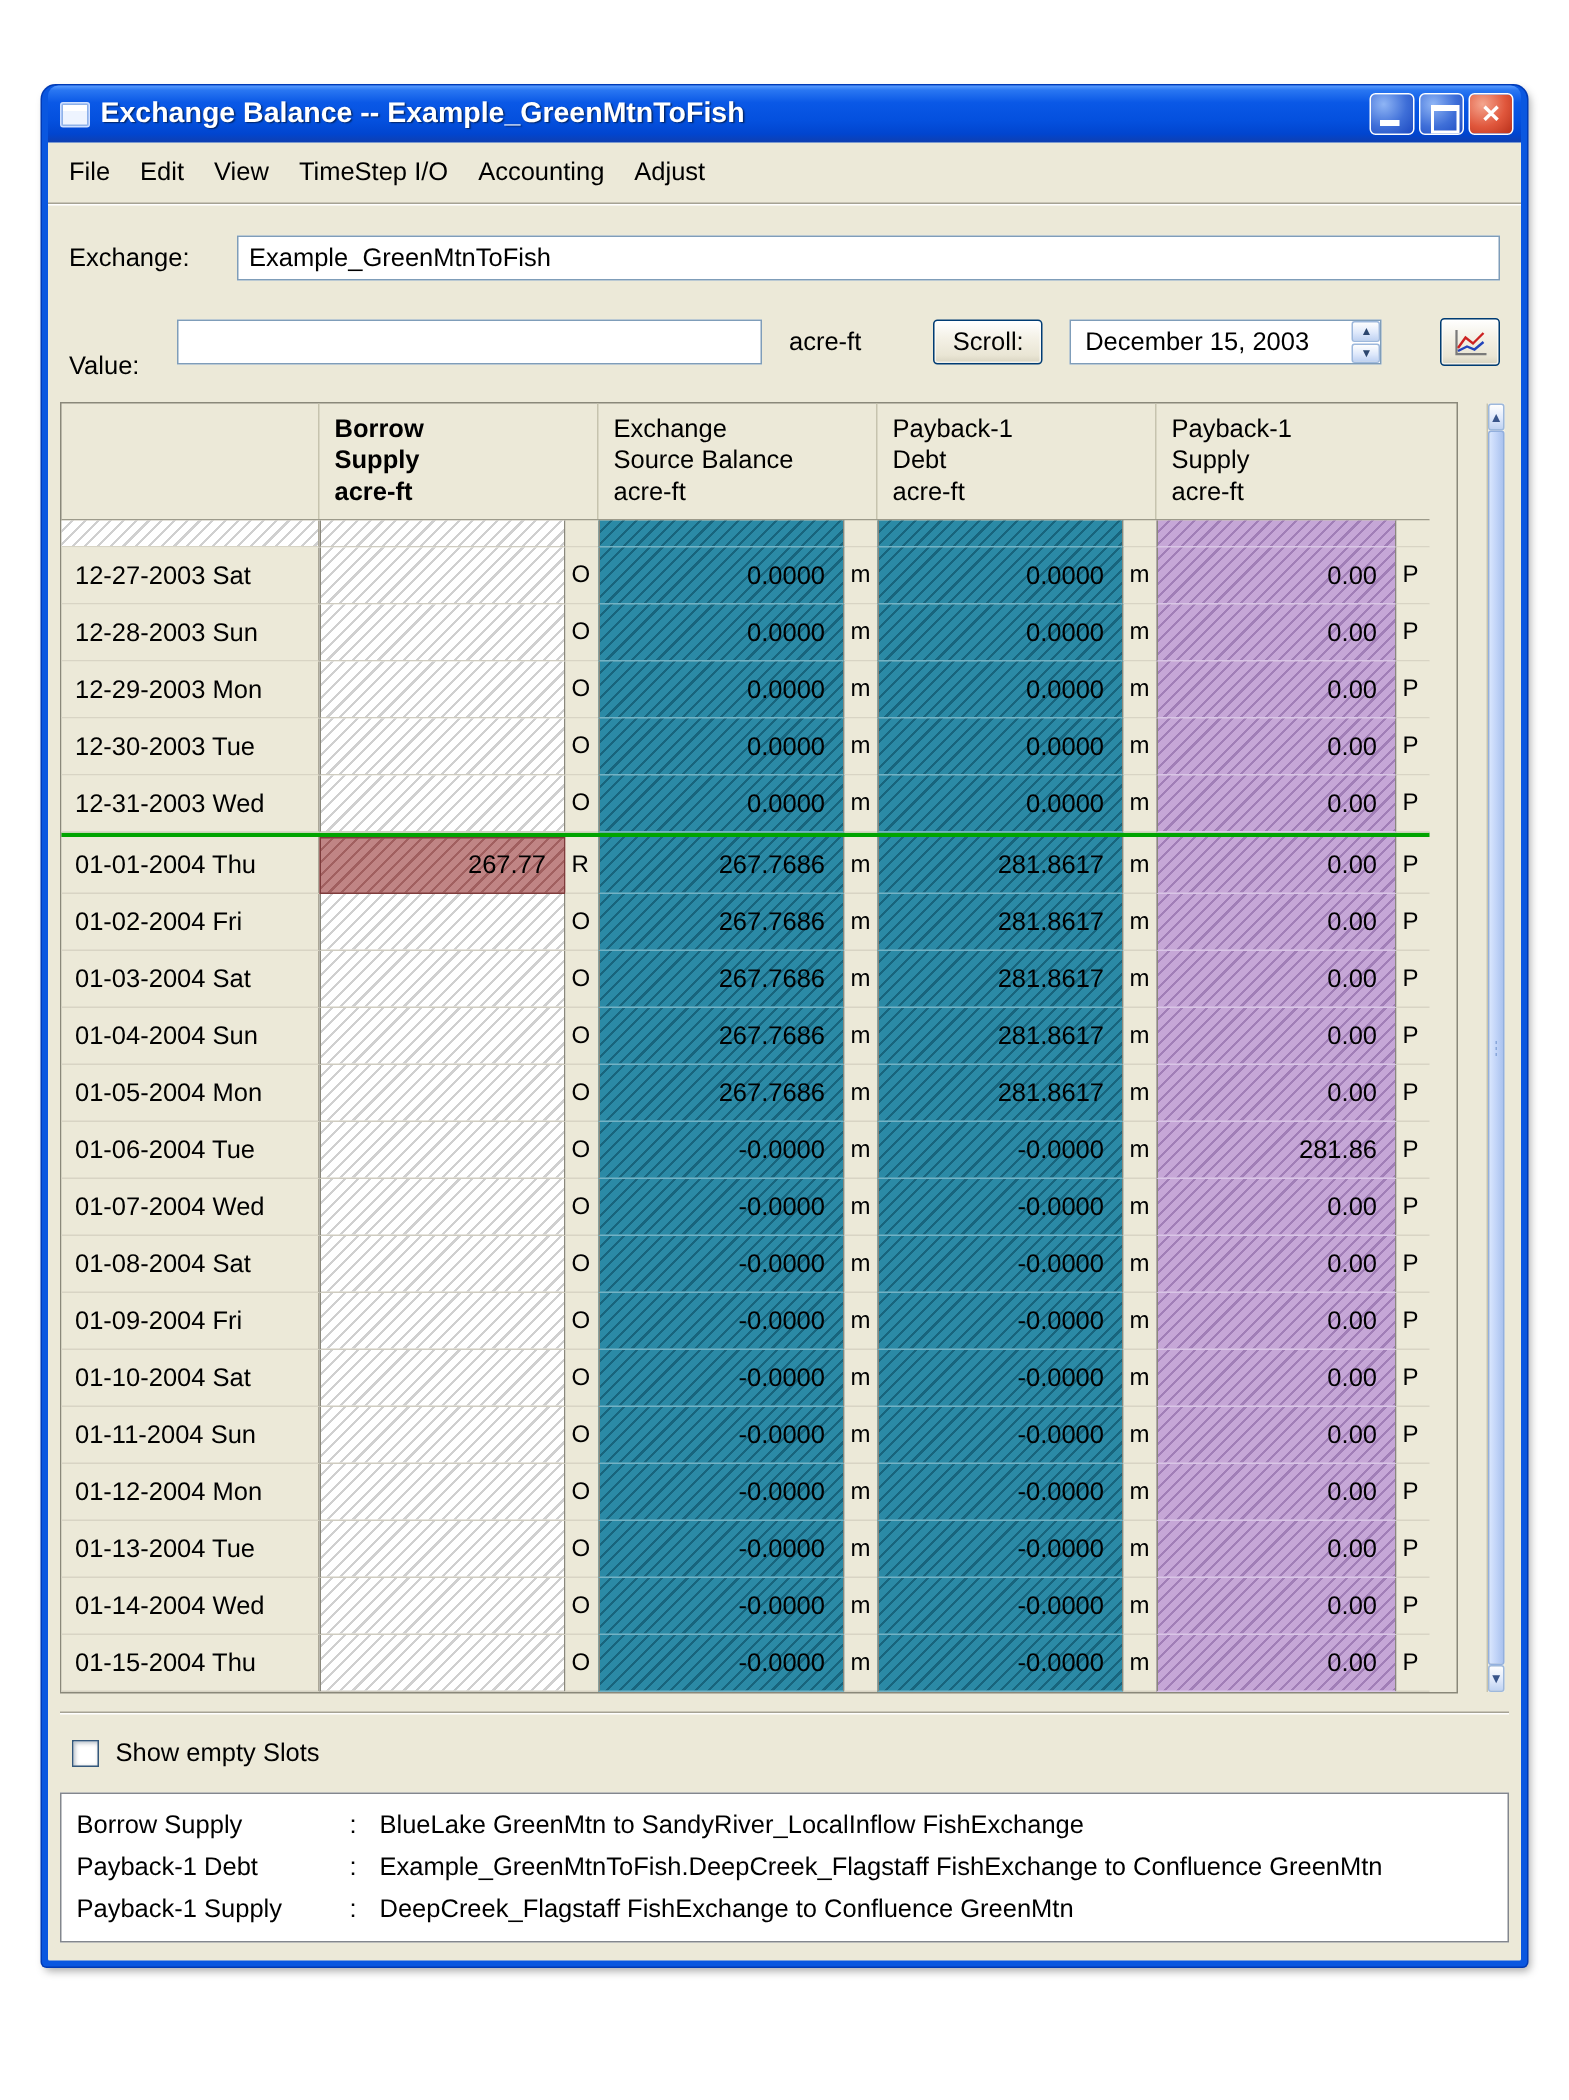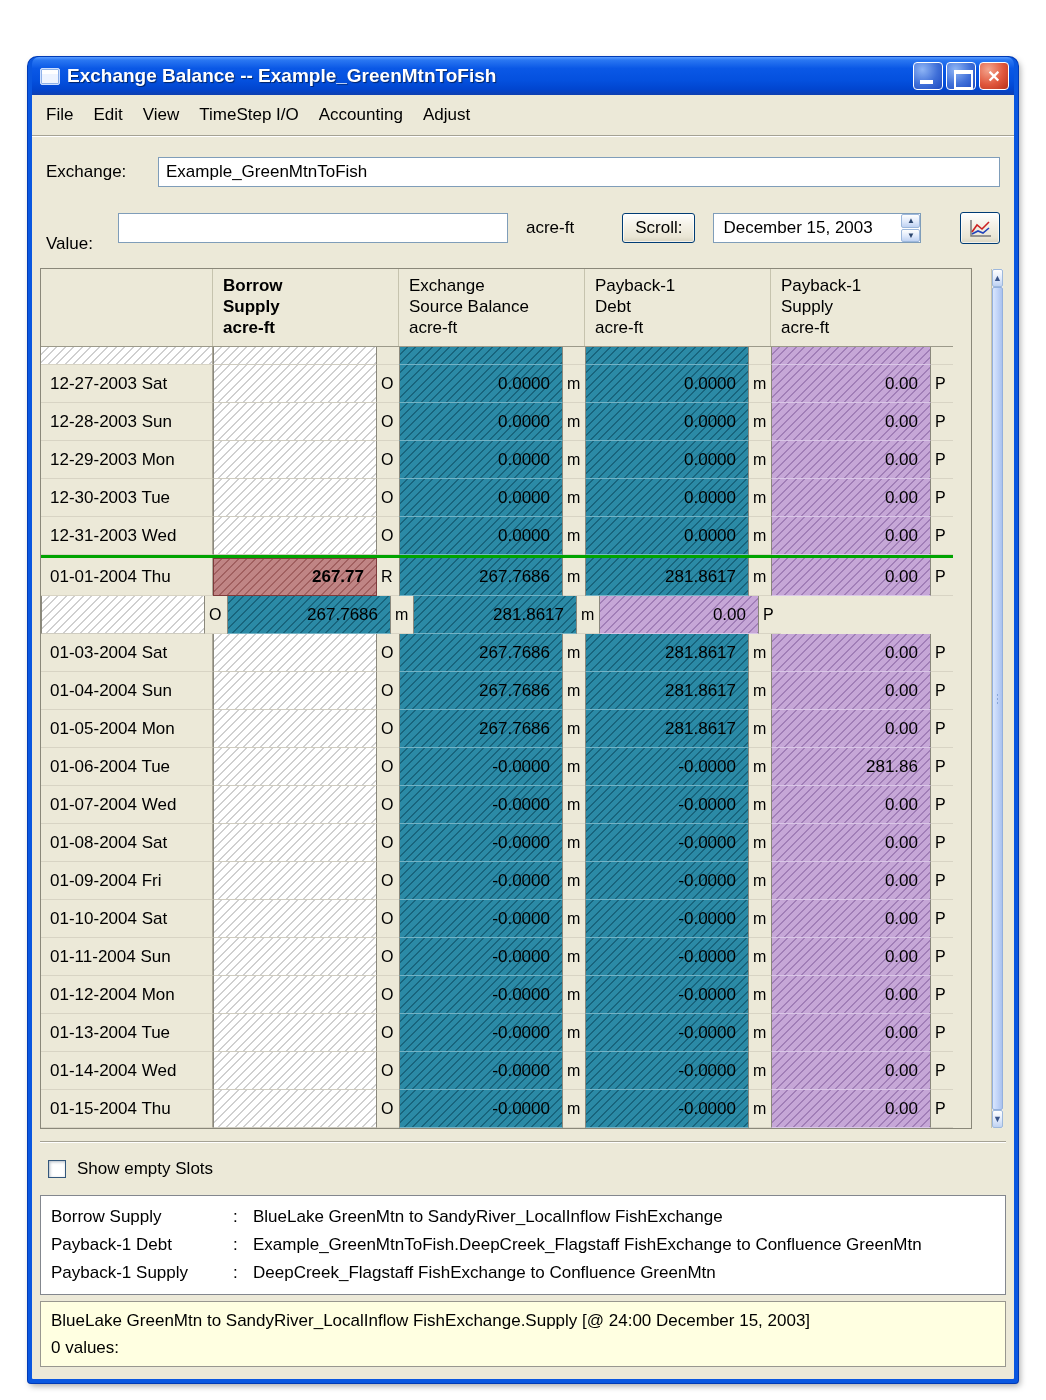--- a/index.html
+++ b/index.html
@@ -95,21 +95,21 @@
   .hatch-white { background:
     repeating-linear-gradient(135deg, rgba(0,0,0,0) 0 4.5px, rgba(150,150,150,.45) 4.5px 6px), #ffffff; }
   .hatch-teal { background:
     repeating-linear-gradient(135deg, rgba(0,0,0,0) 0 4.5px, rgba(0,55,75,.45) 4.5px 6px), var(--teal-cell, #2b8aa6);
     border-bottom-color: #74b2c4 !important; }
   .hatch-purple { background:
     repeating-linear-gradient(135deg, rgba(0,0,0,0) 0 4.5px, rgba(105,65,135,.4) 4.5px 6px), var(--purple-cell, #c6a7d7);
     border-bottom-color: #d9c6e6 !important; }
   .c-val.selected { background:
     repeating-linear-gradient(135deg, rgba(0,0,0,0) 0 4.5px, rgba(110,35,35,.38) 4.5px 6px), var(--rose-cell, #c08585);
-    border: 1px solid #7e3b3b; border-bottom: 1px solid #7e3b3b; font-weight: bold; }
+    border: 1px solid #7e3b3b; border-bottom: 1px solid #7e3b3b; }
   .green-divider { height: 3px; width: 100%; background: var(--divider-green, #00a400); }
 
   
   .vscroll { width: 18px; display: flex; flex-direction: column;
     background: #f2f1ea; border-left: 1px solid #c6c3ae; }
   .sb-btn { height: 18px; display: flex; align-items: center; justify-content: center;
     font-size: 9px; color: #39558a; border: 1px solid #9db8dc; border-radius: 2px;
     background: linear-gradient(180deg, #fefefe, #dfe9fb 55%, #bfd2f2); }
   .sb-thumb { flex: 1; position: relative; border: 1px solid #93b0de; border-radius: 2px;
     background: linear-gradient(90deg, #d9e6fd, #c4d6f9 45%, #aac2ee); }
@@ -274,20 +274,21 @@
     <div class="cell c-val hatch-white selected">267.77</div>
     <div class="cell c-flag">R</div>
     <div class="cell c-val hatch-teal">267.7686</div>
     <div class="cell c-flag">m</div>
     <div class="cell c-val hatch-teal">281.8617</div>
     <div class="cell c-flag">m</div>
     <div class="cell c-val supply hatch-purple">0.00</div>
     <div class="cell c-flag">P</div>
   </div>
             <div class="row">
+    <div class="cell c-date">01-02-2004 Fri</div>
     <div class="cell c-val hatch-white"></div>
     <div class="cell c-flag">O</div>
     <div class="cell c-val hatch-teal">267.7686</div>
     <div class="cell c-flag">m</div>
     <div class="cell c-val hatch-teal">281.8617</div>
     <div class="cell c-flag">m</div>
     <div class="cell c-val supply hatch-purple">0.00</div>
     <div class="cell c-flag">P</div>
   </div>
             <div class="row">
@@ -462,19 +463,15 @@
         <span class="legend-colon">:</span>
         <span class="legend-desc">Example_GreenMtnToFish.DeepCreek_Flagstaff FishExchange to Confluence GreenMtn</span>
       </div>
       <div class="legend-row">
         <span class="legend-name">Payback-1 Supply</span>
         <span class="legend-colon">:</span>
         <span class="legend-desc">DeepCreek_Flagstaff FishExchange to Confluence GreenMtn</span>
       </div>
     </div>
 
-    <div class="status-box">
-      <div class="status-line">BlueLake GreenMtn to SandyRiver_LocalInflow FishExchange.Supply [@ 24:00 December 15, 2003]</div>
-      <div class="status-line">0 values:</div>
-    </div>
 
   </div>
 </div>
 
 </body></html>

